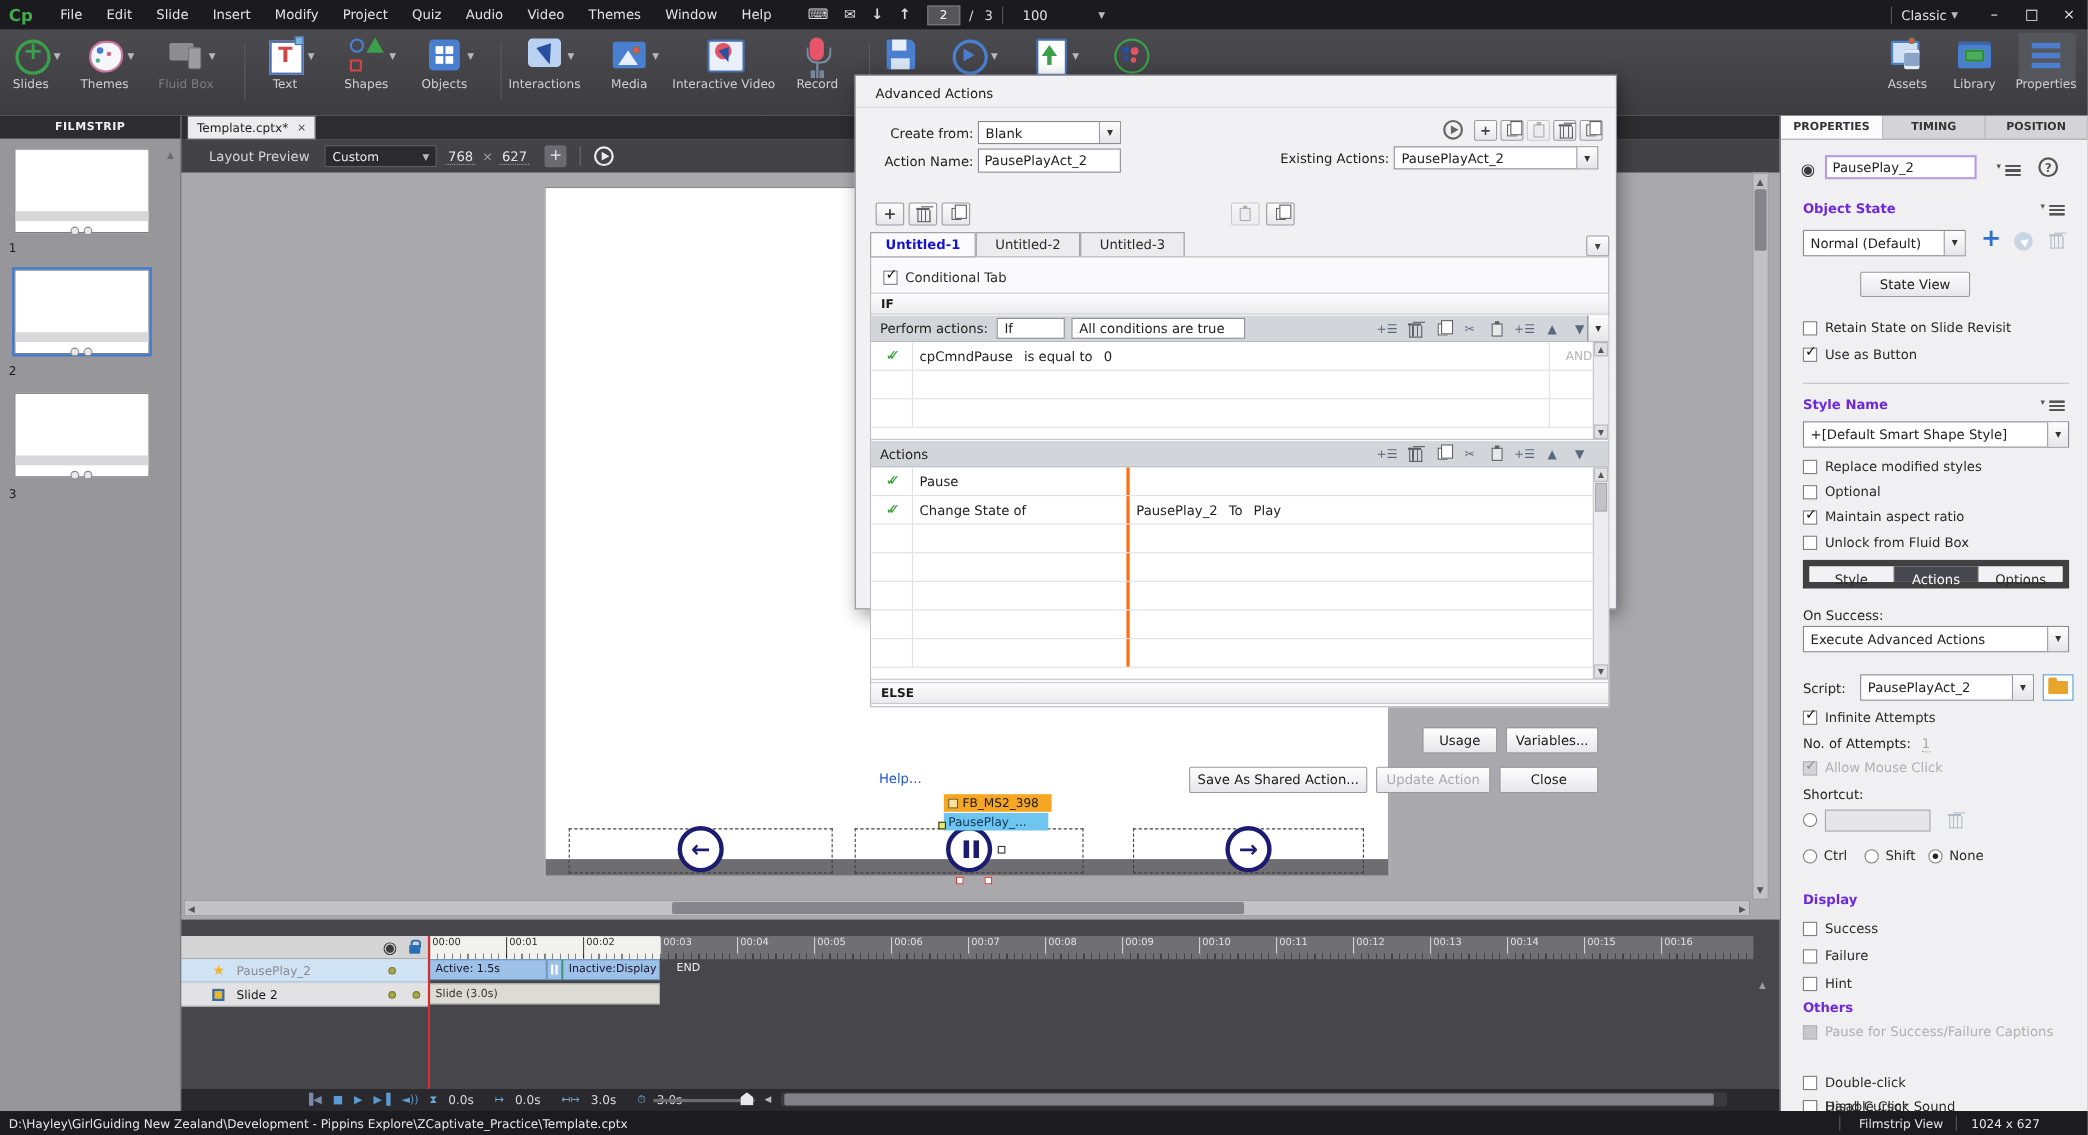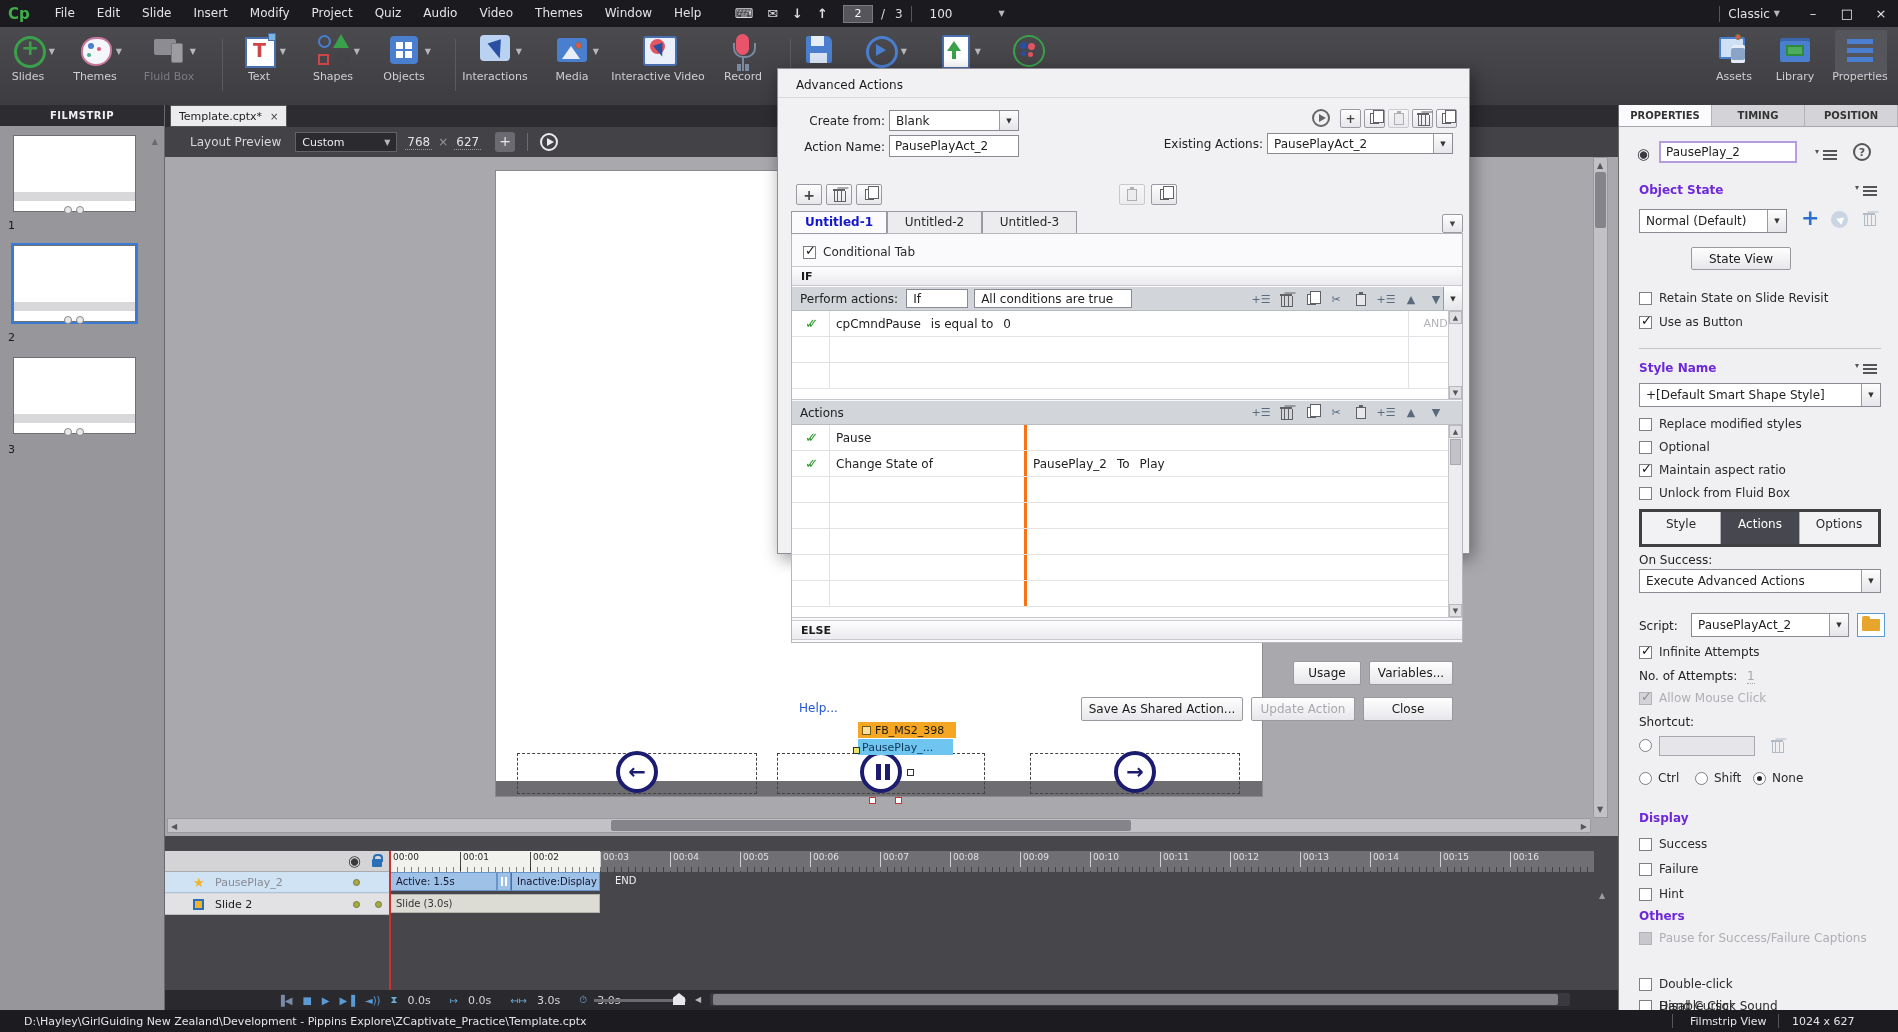--- a/index.html
+++ b/index.html
@@ -143,21 +143,21 @@
 .cbx .box{width:13px;height:13px;background:#fff;border:1px solid #7e7e86;flex:none;position:relative}
 .cbx.checked .box::after{content:"✓";position:absolute;left:1px;top:-4px;font-size:13px;font-weight:bold;color:#111}
 .cbx.dis{color:#aeaeb4}
 .cbx.dis .box{background:#d4d4d8;border-color:#b2b2b8}
 .cbx.dis.checked .box::after{color:#8e8e96}
 .rad{position:absolute;display:flex;align-items:center;gap:6px;font-size:12px;color:#2a2a2a}
 .rad .c{width:13px;height:13px;border-radius:50%;background:#fff;border:1px solid #7e7e86;position:relative}
 .rad.sel .c::after{content:"";position:absolute;left:3px;top:3px;width:5px;height:5px;border-radius:50%;background:#222}
 .btn{position:absolute;display:flex;align-items:center;justify-content:center;font-size:12px;color:#1a1a1a;background:linear-gradient(#fefefe,#e7e7eb);border:1px solid #999aa0;border-radius:2px}
 .btn.dis{color:#a8a8ae}
-.subtabs{position:absolute;display:flex;border:3px solid #404040;height:38px}
+.subtabs{position:absolute;display:flex;border:6px solid #404040;height:26px}
 .stab{flex:1;text-align:center;line-height:24px;font-size:12px;color:#2a2a2a;background:#f2f2f4;border-right:1px solid #b0b0b6}
 .stab:last-child{border-right:none}
 .stab.active{background:#47474f;color:#fff}
 .licon{position:absolute;width:16px;height:12px}
 .licon::before{content:"▾";position:absolute;left:-8px;top:-2px;font-size:8px;color:#555}
 .licon::after{content:"";position:absolute;left:0;top:1px;width:14px;height:10px;background:repeating-linear-gradient(#555 0 2px,transparent 2px 4px)}
 .qicon{position:absolute;width:18px;height:18px;border:2px solid #555;border-radius:50%;text-align:center;line-height:15px;font-size:11px;font-weight:bold;color:#555}
 .eye{font-size:15px;color:#3a3a3e}
 .bplus{font-size:22px;font-weight:bold;color:#2e6fd0}
 .undo-dis{width:17px;height:17px;border-radius:50%;background:#c9d5e2;position:relative}
@@ -509,21 +509,21 @@
     <div class="zslider"></div>
     <div class="zhandle"></div>
     <span style="position:absolute;left:530px;top:5px;font-size:8px;color:#b8b8bc">◀</span>
     <div class="tl-hscroll">
         <div class="tl-hthumb"></div>
       </div>
   </div>
 </div>
 
 <div class="w statusbar">
-  <span style="margin-left:24px">D:\Hayley\GirlGuiding New Zealand\Development - Pippins Explore\ZCaptivate_Practice\Template.cptx</span>
+  <span style="margin-left:8px">D:\Hayley\GirlGuiding New Zealand\Development - Pippins Explore\ZCaptivate_Practice\Template.cptx</span>
   <span class="sb-sep" style="left:1672px"></span>
   <span style="position:absolute;left:1690px">Filmstrip View</span>
   <span class="sb-sep" style="left:1778px"></span>
   <span style="position:absolute;left:1792px">1024 x 627</span>
 </div>
 
 <div class="w rpanel">
   <div class="rtabs">
     <div class="rtab active">PROPERTIES</div>
     <div class="rtab">TIMING</div>

